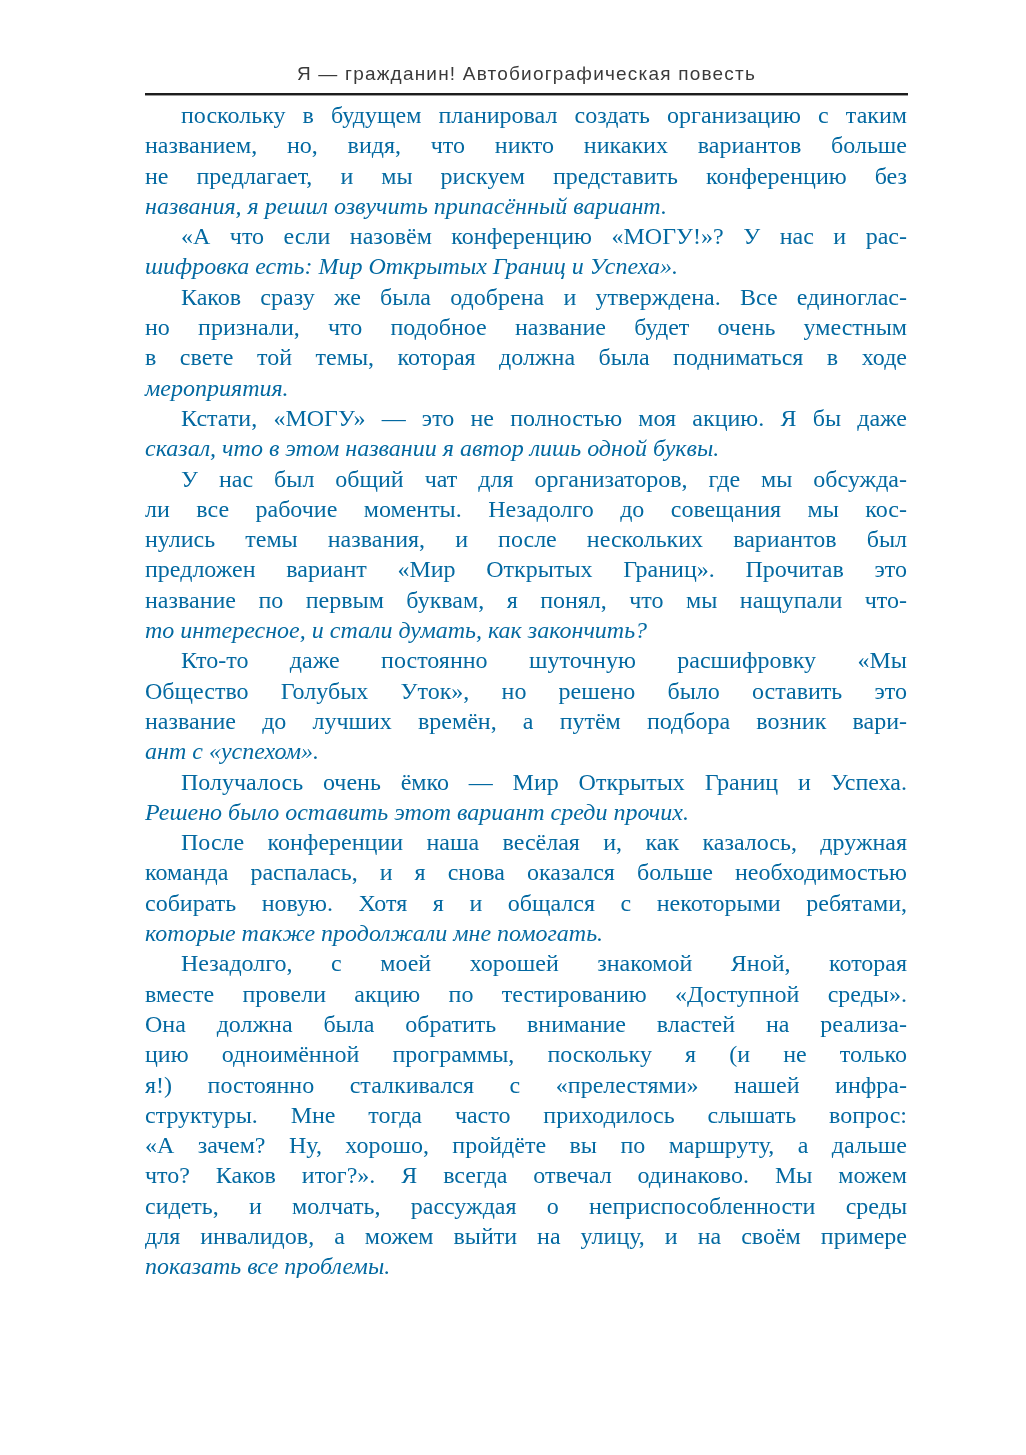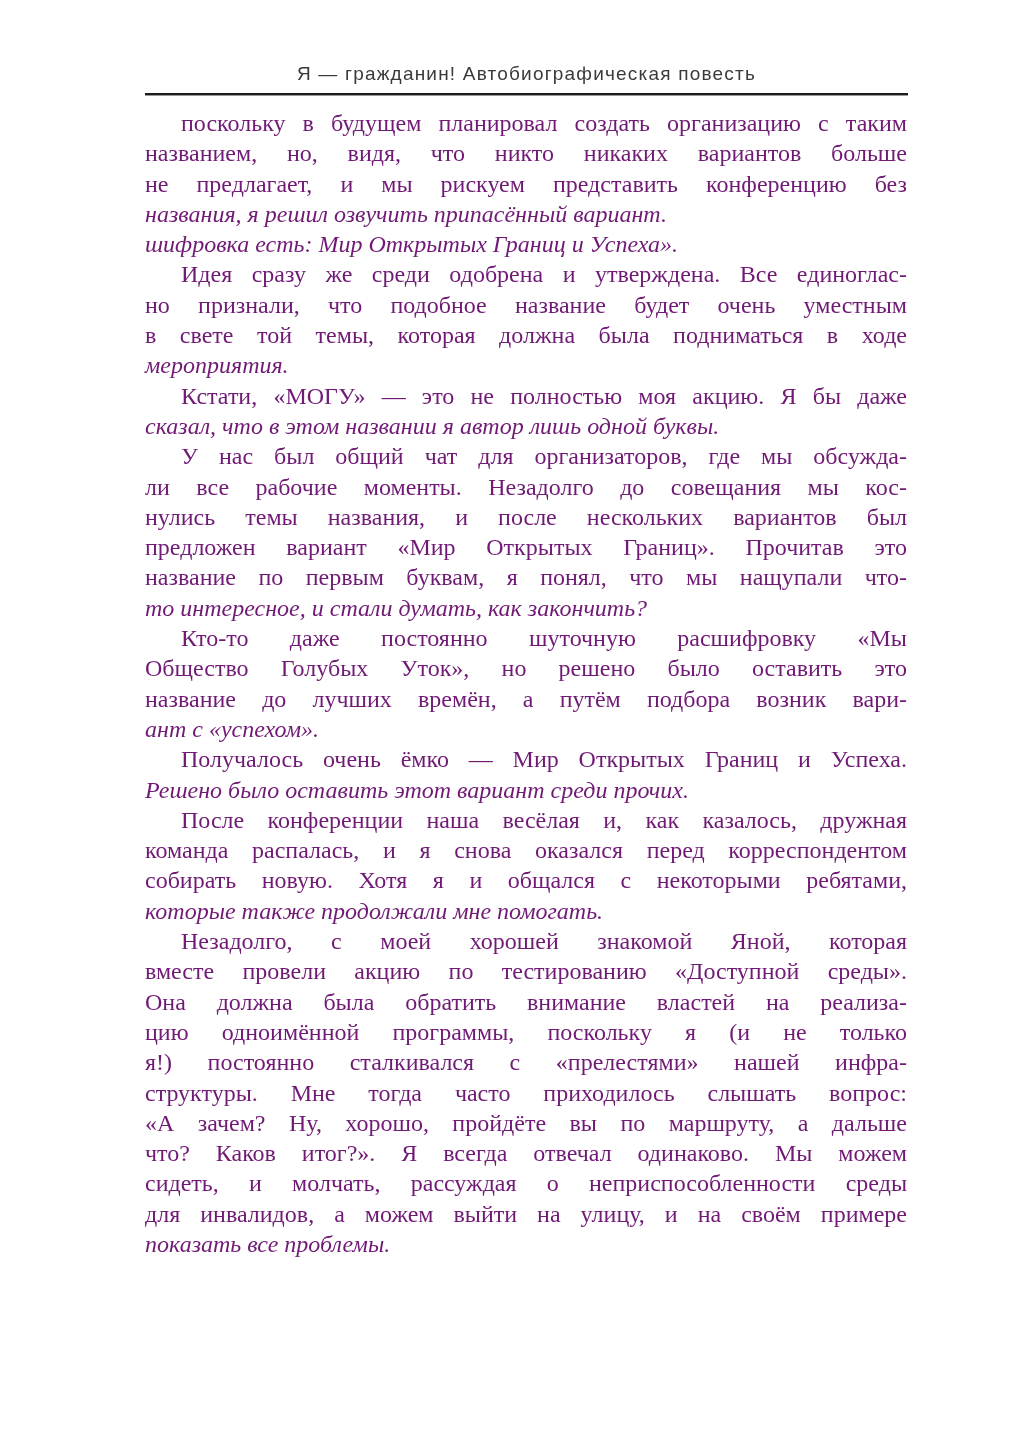--- a/index.html
+++ b/index.html
@@ -33,26 +33,26 @@
     top: 93px;
     left: 145px;
     width: 763px;
     height: 3px;
     background: #1d1d1d;
     border-bottom: 1px solid #9a9a9a;
     box-sizing: border-box;
   }
   .body-text {
     position: absolute;
-    top: 108px;
+    top: 100px;
     left: 145px;
     width: 762px;
     font-size: 24px;
     line-height: 30.3px;
-    color: #701a75;
+    color: #0369a1;
   }
   .line {
     text-align: justify;
     text-align-last: justify;
     white-space: normal;
     height: 30.3px;
     overflow: visible;
   }
   .line.first {
     text-indent: 36px;
@@ -75,41 +75,42 @@
 <body>
 
 <div class="page">
   <div class="running-header">Я — гражданин! Автобиографическая повесть</div>
   <div class="header-rule"></div>
   <div class="body-text">
       <div class="line first">поскольку в будущем планировал создать организацию с таким</div>
       <div class="line">названием, но, видя, что никто никаких вариантов больше</div>
       <div class="line">не предлагает, и мы рискуем представить конференцию без</div>
       <div class="line last">названия, я решил озвучить припасённый вариант.</div>
+      <div class="line first">«А что если назовём конференцию «МОГУ!»? У нас и рас-</div>
       <div class="line last">шифровка есть: Мир Открытых Границ и Успеха».</div>
-      <div class="line first">Идея сразу же среди одобрена и утверждена. Все единоглас-</div>
+      <div class="line first">Каков сразу же была одобрена и утверждена. Все единоглас-</div>
       <div class="line">но признали, что подобное название будет очень уместным</div>
       <div class="line">в свете той темы, которая должна была подниматься в ходе</div>
       <div class="line last">мероприятия.</div>
       <div class="line first">Кстати, «МОГУ» — это не полностью моя акцию. Я бы даже</div>
       <div class="line last">сказал, что в этом названии я автор лишь одной буквы.</div>
       <div class="line first">У нас был общий чат для организаторов, где мы обсужда-</div>
       <div class="line">ли все рабочие моменты. Незадолго до совещания мы кос-</div>
       <div class="line">нулись темы названия, и после нескольких вариантов был</div>
       <div class="line">предложен вариант «Мир Открытых Границ». Прочитав это</div>
       <div class="line">название по первым буквам, я понял, что мы нащупали что-</div>
       <div class="line last">то интересное, и стали думать, как закончить?</div>
       <div class="line first">Кто-то даже постоянно шуточную расшифровку «Мы</div>
       <div class="line">Общество Голубых Уток», но решено было оставить это</div>
       <div class="line">название до лучших времён, а путём подбора возник вари-</div>
       <div class="line last">ант с «успехом».</div>
       <div class="line first">Получалось очень ёмко — Мир Открытых Границ и Успеха.</div>
       <div class="line last">Решено было оставить этот вариант среди прочих.</div>
       <div class="line first">После конференции наша весёлая и, как казалось, дружная</div>
-      <div class="line">команда распалась, и я снова оказался перед корреспондентом</div>
+      <div class="line">команда распалась, и я снова оказался больше необходимостью</div>
       <div class="line">собирать новую. Хотя я и общался с некоторыми ребятами,</div>
       <div class="line last">которые также продолжали мне помогать.</div>
       <div class="line first">Незадолго, с моей хорошей знакомой Яной, которая</div>
       <div class="line">вместе провели акцию по тестированию «Доступной среды».</div>
       <div class="line">Она должна была обратить внимание властей на реализа-</div>
       <div class="line">цию одноимённой программы, поскольку я (и не только</div>
       <div class="line">я!) постоянно сталкивался с «прелестями» нашей инфра-</div>
       <div class="line">структуры. Мне тогда часто приходилось слышать вопрос:</div>
       <div class="line">«А зачем? Ну, хорошо, пройдёте вы по маршруту, а дальше</div>
       <div class="line">что? Каков итог?». Я всегда отвечал одинаково. Мы можем</div>

